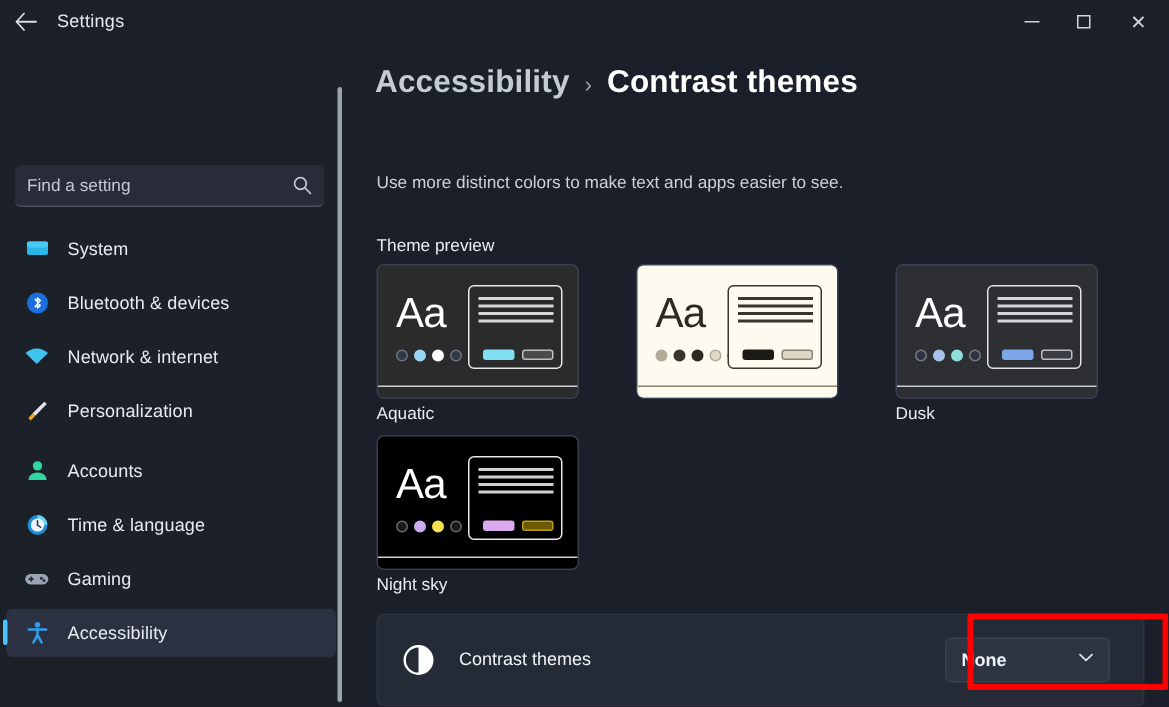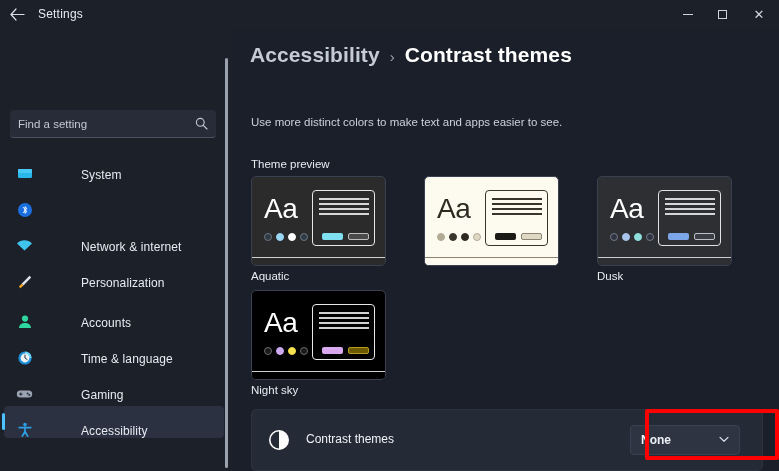--- a/index.html
+++ b/index.html
@@ -74,23 +74,22 @@
 
   .navlist {
     position: absolute; top: 122px; left: 0;
     width: 232px;
   }
   .navitem {
     position: relative;
     height: 32px;
     margin: 0 8px 0 4px;
     border-radius: 4px;
-    display: flex; align-items: flex-end;
+    display: flex; align-items: center;
     padding-left: 12px;
-    gap: 36px;
   }
   .navitem.selected { background: #2b3140; }
   .navitem.selected::before {
     content: "";
     position: absolute; left: -2px; top: 7px;
     width: 3px; height: 17px;
     background: #4cc2ff; border-radius: 2px;
   }
   .navicon {
     width: 17px; height: 17px;
@@ -285,20 +284,21 @@
       </div>
 
       <div class="navspacer"></div>
       <div class="navitem">
         <span class="navicon">
           <svg width="16" height="16" viewBox="0 0 16 16">
             <circle cx="8" cy="8" r="7" fill="#1a6fe0"></circle>
             <path d="M6.2 5.2L9.8 9.6 8 11.3V4.7l1.8 1.7-3.6 4.4" stroke="#ffffff" stroke-width="1" fill="none" stroke-linejoin="round"></path>
           </svg>
         </span>
+        <span class="navlabel">Bluetooth &amp; devices</span>
       </div>
 
       <div class="navspacer"></div>
       <div class="navitem">
         <span class="navicon">
           <svg width="17" height="16" viewBox="0 0 17 16">
             <path d="M8.5 12.6L1 5.4C3 3.4 5.7 2.3 8.5 2.3S14 3.4 16 5.4L8.5 12.6z" fill="#3fc4ef"></path>
           </svg>
         </span>
         <span class="navlabel">Network &amp; internet</span>

